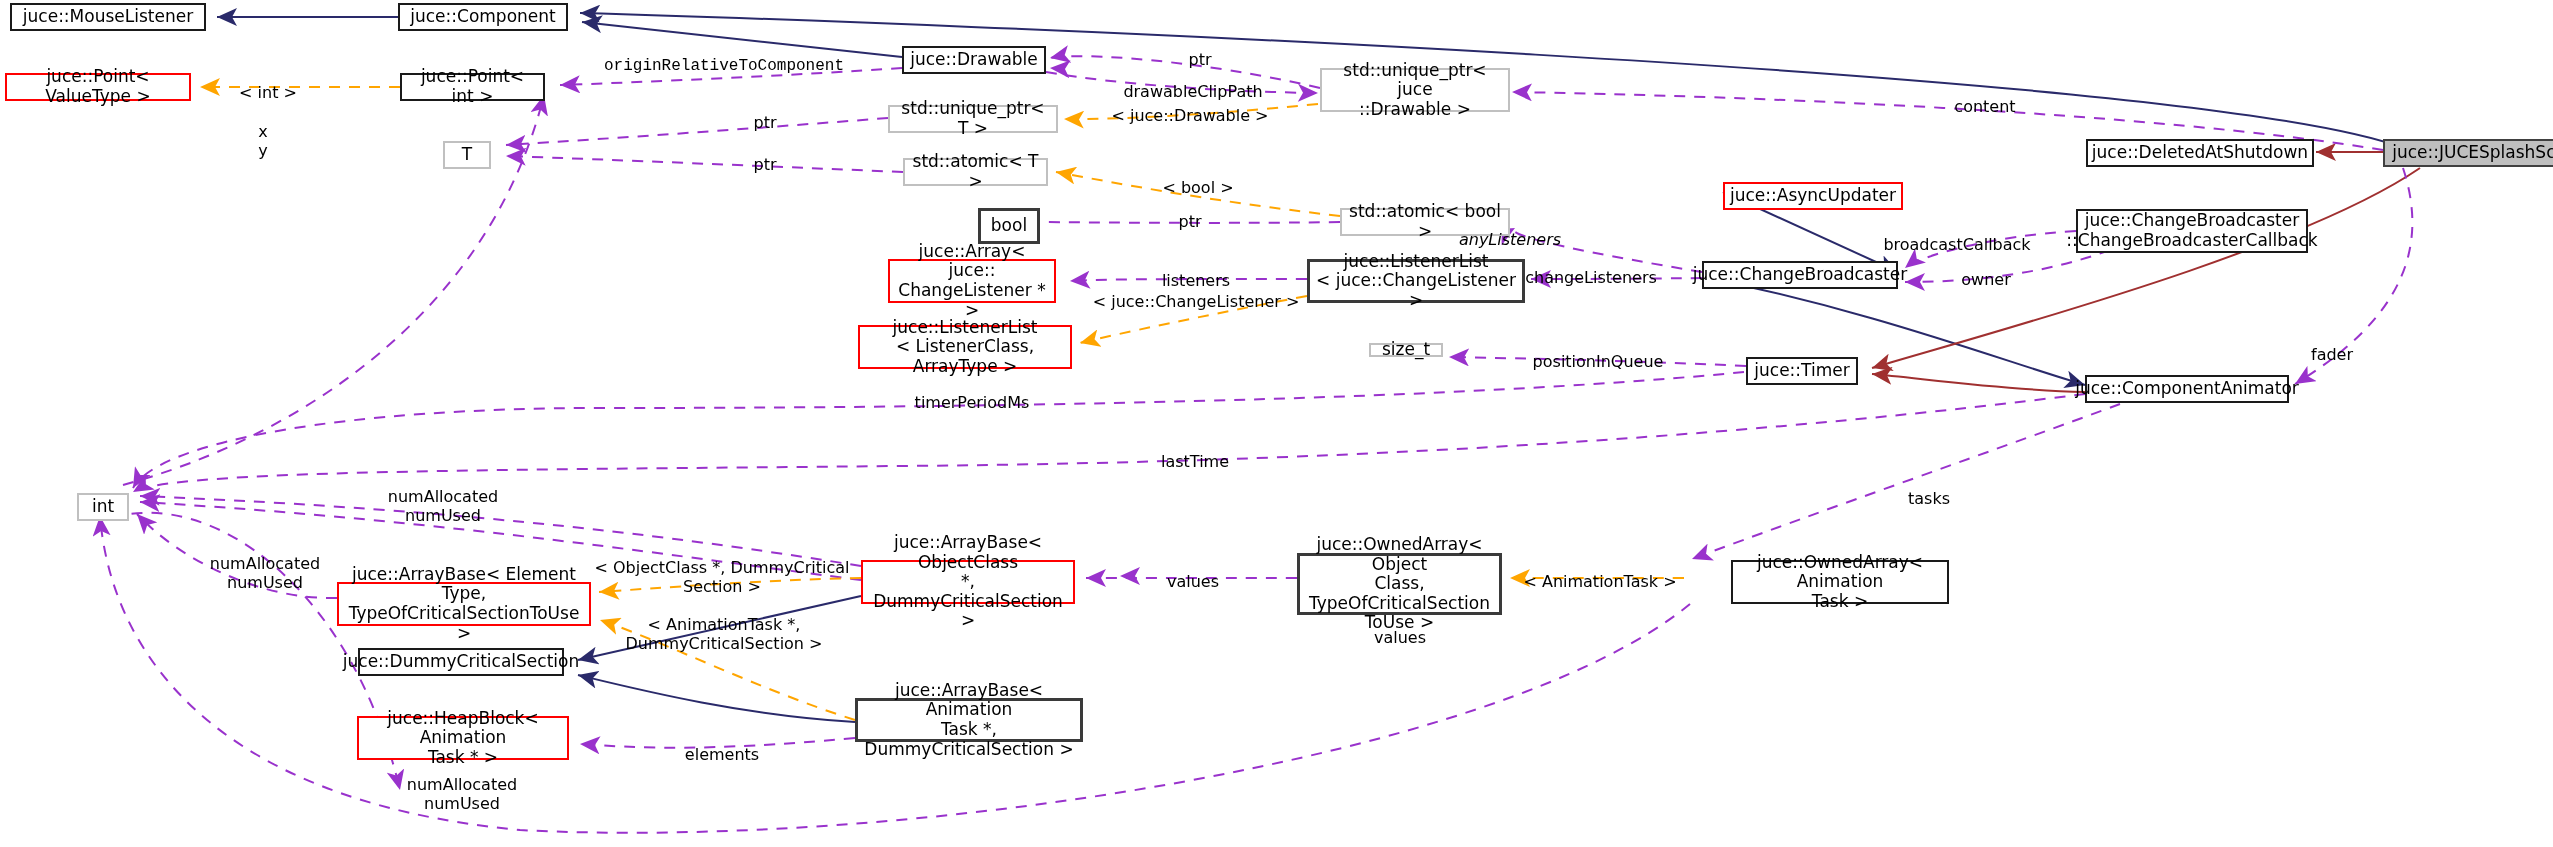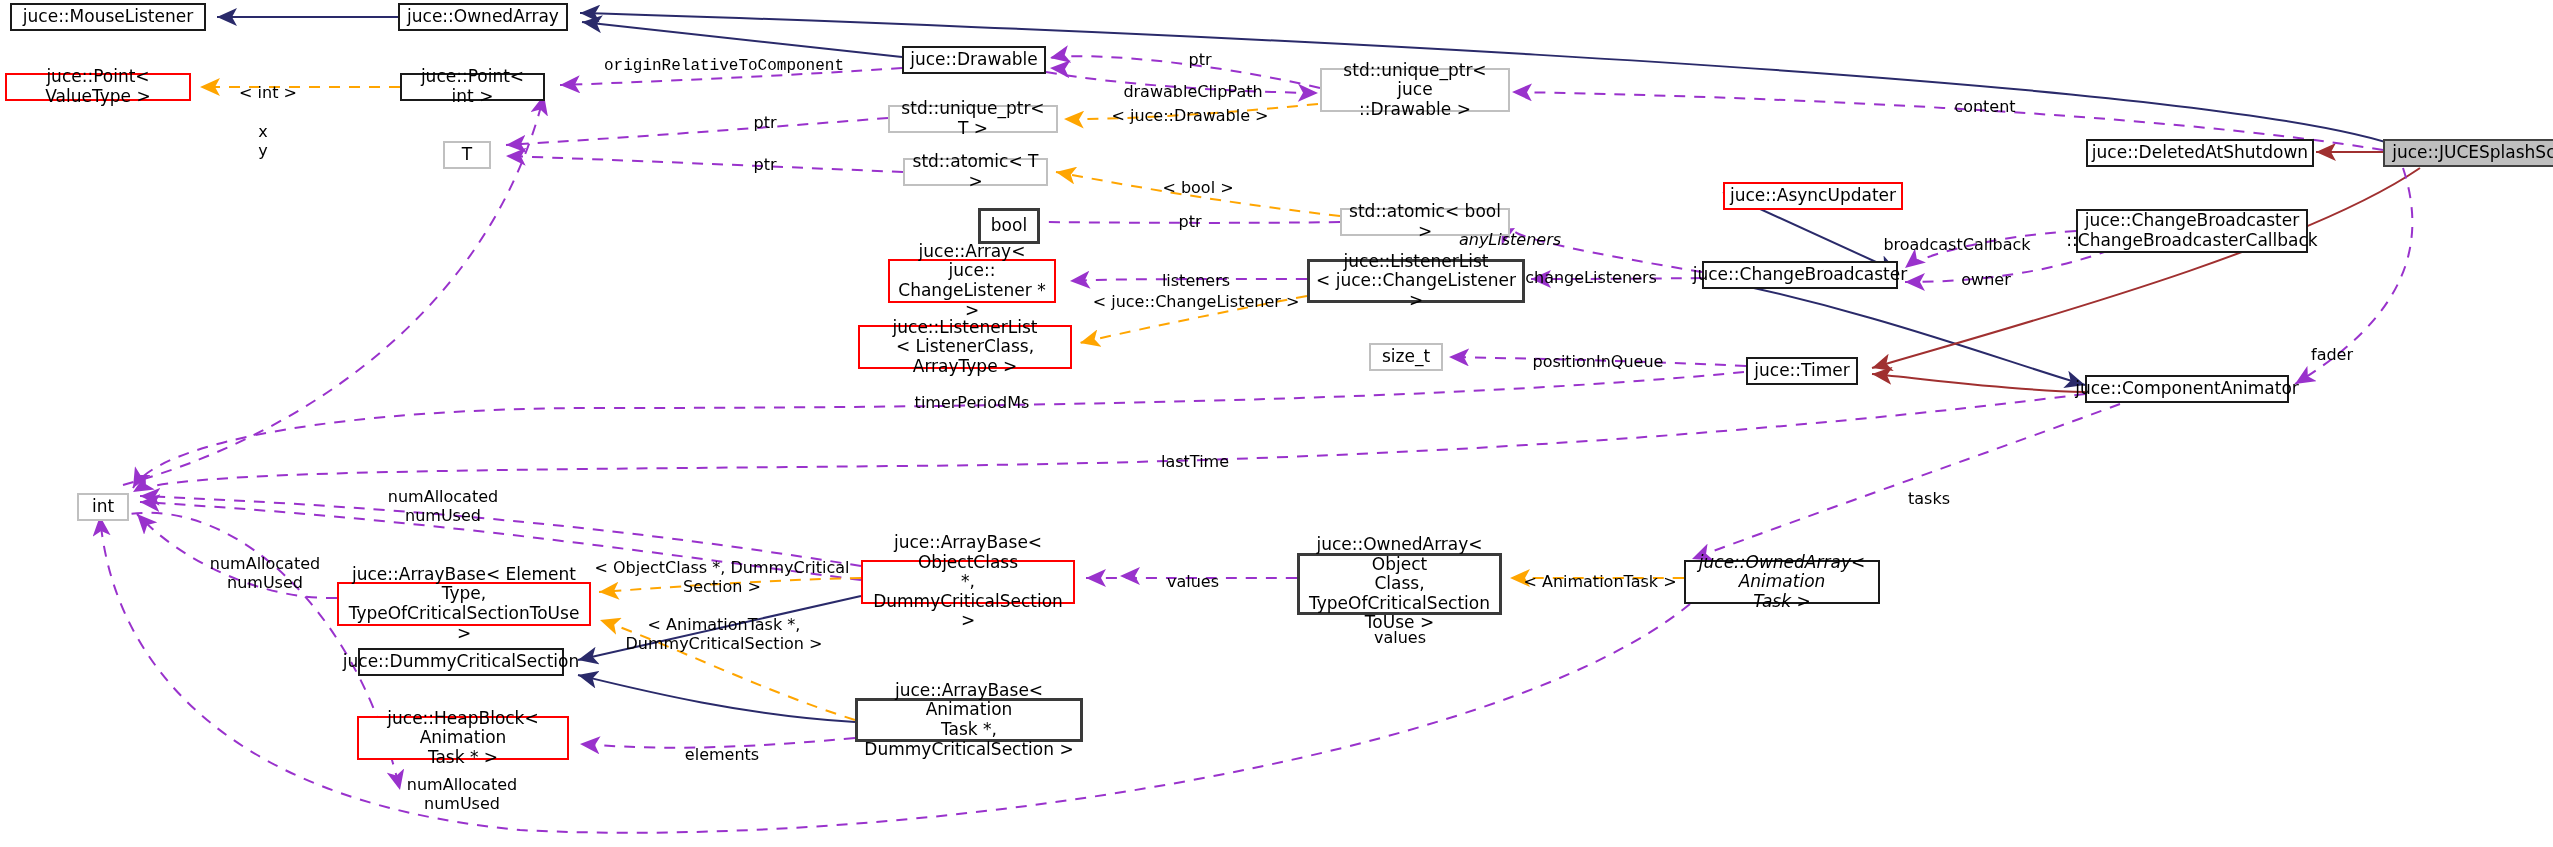--- a/index.html
+++ b/index.html
@@ -130,21 +130,21 @@
       <path d="M1340,216 C1200,200 1100,180 1056,172" stroke="#ffa500" stroke-dasharray="11,9" marker-end="url(#ah-orange)"></path>
       <path d="M1307,296 C1180,320 1100,338 1080,343" stroke="#ffa500" stroke-dasharray="11,9" marker-end="url(#ah-orange)"></path>
       <path d="M861,578 C760,580 660,588 599,592" stroke="#ffa500" stroke-dasharray="11,9" marker-end="url(#ah-orange)"></path>
       <path d="M855,720 C760,690 660,640 600,620" stroke="#ffa500" stroke-dasharray="11,9" marker-end="url(#ah-orange)"></path>
       <path d="M1684,578 C1600,578 1540,578 1510,578" stroke="#ffa500" stroke-dasharray="11,9" marker-end="url(#ah-orange)"></path>
     </g>
   </svg>
 
   <div id="nodes-layer">
       <div class="node b-black" style="left: 10px; top: 3px; width: 196px; height: 28px;">juce::MouseListener</div>
-      <div class="node b-black" style="left: 398px; top: 3px; width: 170px; height: 28px;">juce::OwnedArray</div>
+      <div class="node b-black" style="left: 398px; top: 3px; width: 170px; height: 28px;">juce::Component</div>
       <div class="node b-red" style="left: 5px; top: 73px; width: 186px; height: 28px;">juce::Point&lt; ValueType &gt;</div>
       <div class="node b-black" style="left: 400px; top: 73px; width: 145px; height: 28px;">juce::Point&lt; int &gt;</div>
       <div class="node b-black" style="left: 902px; top: 46px; width: 144px; height: 28px;">juce::Drawable</div>
       <div class="node b-grey" style="left: 1320px; top: 68px; width: 190px; height: 44px;">std::unique_ptr&lt; juce
 ::Drawable &gt;</div>
       <div class="node b-grey" style="left: 888px; top: 105px; width: 170px; height: 28px;">std::unique_ptr&lt; T &gt;</div>
       <div class="node b-grey" style="left: 443px; top: 141px; width: 48px; height: 28px;">T</div>
       <div class="node b-grey" style="left: 903px; top: 158px; width: 145px; height: 28px;">std::atomic&lt; T &gt;</div>
       <div class="node b-dark" style="left: 978px; top: 208px; width: 62px; height: 36px;">bool</div>
       <div class="node b-grey" style="left: 1340px; top: 208px; width: 170px; height: 28px;">std::atomic&lt; bool &gt;</div>
@@ -153,30 +153,30 @@
       <div class="node n-filled" style="left: 2383px; top: 139px; width: 220px; height: 28px;">juce::JUCESplashScreen</div>
       <div class="node b-black" style="left: 2076px; top: 209px; width: 232px; height: 44px;">juce::ChangeBroadcaster
 ::ChangeBroadcasterCallback</div>
       <div class="node b-red" style="left: 888px; top: 259px; width: 168px; height: 44px;">juce::Array&lt; juce::
 ChangeListener * &gt;</div>
       <div class="node b-dark" style="left: 1307px; top: 259px; width: 218px; height: 44px;">juce::ListenerList
 &lt; juce::ChangeListener &gt;</div>
       <div class="node b-black" style="left: 1702px; top: 261px; width: 196px; height: 28px;">juce::ChangeBroadcaster</div>
       <div class="node b-red" style="left: 858px; top: 325px; width: 214px; height: 44px;">juce::ListenerList
 &lt; ListenerClass, ArrayType &gt;</div>
-      <div class="node b-grey" style="left: 1369px; top: 343px; width: 74px; height: 28px;">size_t</div>
+      <div class="node b-grey" style="left: 1369px; top: 343px; width: 74px; height: 14px;">size_t</div>
       <div class="node b-black" style="left: 1746px; top: 357px; width: 112px; height: 28px;">juce::Timer</div>
       <div class="node b-black" style="left: 2085px; top: 375px; width: 204px; height: 28px;">juce::ComponentAnimator</div>
       <div class="node b-grey" style="left: 77px; top: 481px; width: 52px; height: 28px; margin-top: 12px;">int</div>
       <div class="node b-red" style="left: 861px; top: 560px; width: 214px; height: 44px;">juce::ArrayBase&lt; ObjectClass
 *, DummyCriticalSection &gt;</div>
       <div class="node b-dark" style="left: 1297px; top: 553px; width: 205px; height: 62px;">juce::OwnedArray&lt; Object
 Class, TypeOfCriticalSection
 ToUse &gt;</div>
-      <div class="node b-black" style="left: 1684px; top: 560px; width: 196px; height: 44px; font-style: italic;">juce::OwnedArray&lt; Animation
+      <div class="node b-black" style="left: 1731px; top: 560px; width: 218px; height: 44px;">juce::OwnedArray&lt; Animation
 Task &gt;</div>
       <div class="node b-red" style="left: 337px; top: 582px; width: 254px; height: 44px;">juce::ArrayBase&lt; Element
 Type, TypeOfCriticalSectionToUse &gt;</div>
       <div class="node b-black" style="left: 358px; top: 648px; width: 206px; height: 28px;">juce::DummyCriticalSection</div>
       <div class="node b-dark" style="left: 855px; top: 698px; width: 228px; height: 44px;">juce::ArrayBase&lt; Animation
 Task *, DummyCriticalSection &gt;</div>
       <div class="node b-red" style="left: 357px; top: 716px; width: 212px; height: 44px;">juce::HeapBlock&lt; Animation
 Task * &gt;</div>
     </div>
   <div id="labels-layer">

